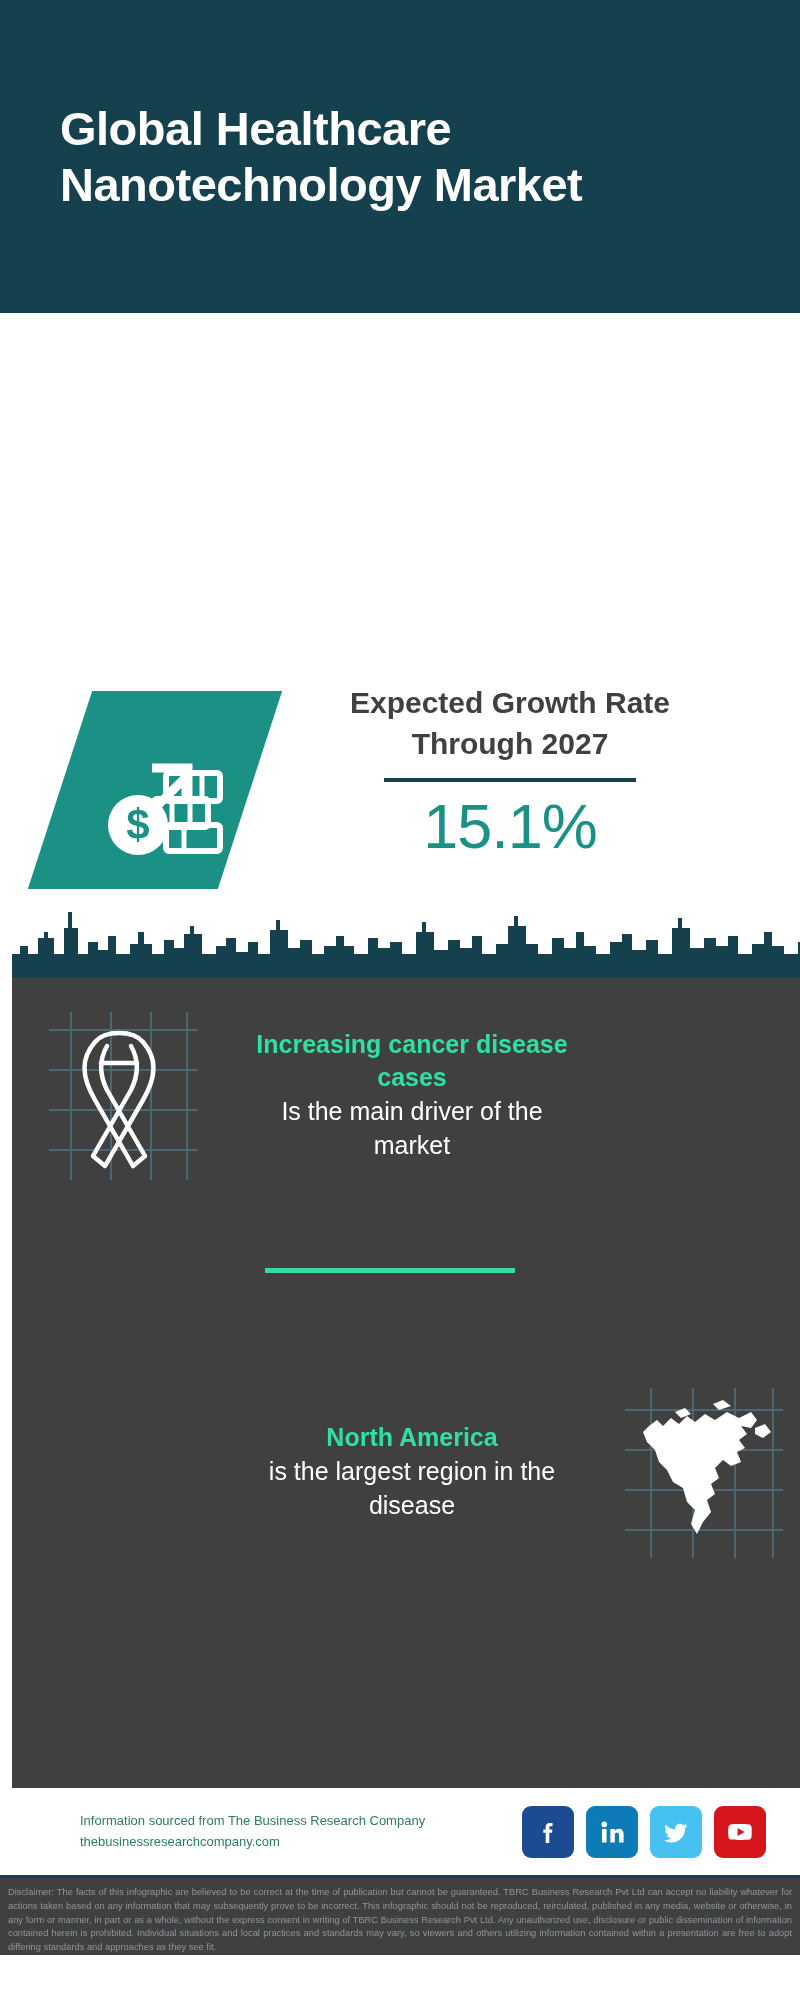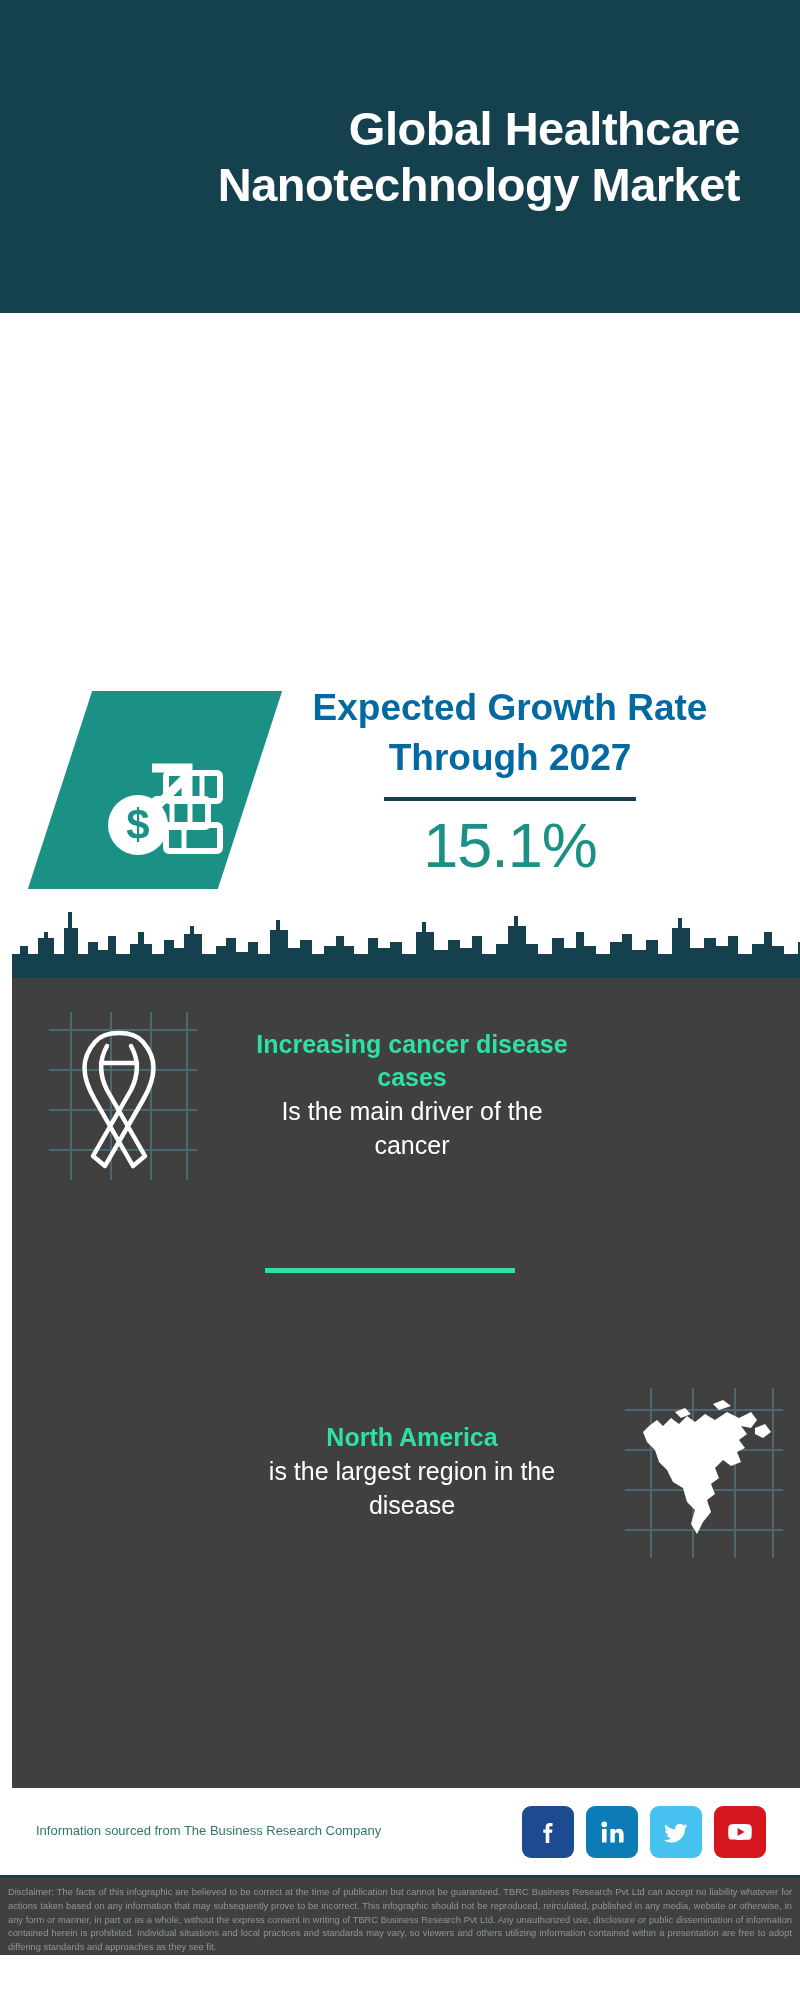--- a/index.html
+++ b/index.html
@@ -22,21 +22,21 @@
     display: flex;
     align-items: center;
     justify-content: center;
     padding: 0 60px;
   }
   .header-title {
     color: #ffffff;
     font-size: 47px;
     font-weight: bold;
     line-height: 1.18;
-    text-align: right;
+    text-align: left;
     letter-spacing: -0.5px;
   }
 
   
   .white-block { position: relative; width: 800px; height: 655px; background:#fff; }
 
   .para {
     position: absolute;
     background: #1a9184;
     transform: skewX(-18deg);
@@ -46,22 +46,22 @@
 
   .icon-wrap { position: absolute; display:flex; align-items:center; justify-content:center; }
   .icon-growth { left: 50px; top: 378px; width: 210px; height: 198px; }
   .icon-size   { left: 468px; top: 738px; width: 200px; height: 198px; }
 
   .stat-block { position: absolute; text-align: center; }
   .stat-growth { left: 300px; top: 370px; width: 420px; }
   .stat-size   { left: 55px; top: 712px; width: 400px; }
 
   .stat-heading {
-    color: #0369a1;
-    font-size: 37px;
+    color: #404040;
+    font-size: 30px;
     font-weight: bold;
     line-height: 1.35;
   }
   .stat-rule {
     height: 4px;
     background: #15414f;
     margin: 14px auto 10px auto;
     width: 252px;
   }
   .stat-rule.narrow { width: 225px; }
@@ -129,21 +129,21 @@
   .footer {
     position: relative;
     width: 800px;
     height: 90px;
     background: #ffffff;
     display: flex;
     align-items: center;
     padding: 0 34px 0 36px;
     border-bottom: 3px solid #15414f;
   }
-  .footer-text { flex: 1; }
+  .footer-text { flex: 1; margin-left: 44px; }
   .footer-line {
     color: #2c7a68;
     font-size: 13px;
     line-height: 1.55;
     display: block;
   }
   .socials { display: flex; gap: 12px; align-items: center; }
   .social {
     width: 52px; height: 52px;
     border-radius: 9px;
@@ -257,21 +257,21 @@
             <line x1="150" y1="4" x2="150" y2="172"></line>
           </g>
           <g stroke="#ffffff" stroke-width="4.5" fill="none" stroke-linejoin="round" stroke-linecap="round">
             <path d="M70 38 C62 52 62 66 70 82 L108 148 L96 158 L58 92 C44 68 44 50 58 34 C68 22 96 22 106 34 C120 50 120 68 106 92 L68 158 L56 148 L94 82 C102 66 102 52 94 38"></path>
             <line x1="64" y1="55" x2="100" y2="55"></line>
           </g>
         </svg>
       </div>
       <div class="row-text">
         <span class="hl">Increasing cancer disease cases</span>
-        <span class="sub">Is the main driver of the cancer</span>
+        <span class="sub">Is the main driver of the market</span>
       </div>
       <div class="row-icon"></div>
     </div>
 
     <div class="divider" style="top:300px;left:253px;"></div>
 
     <div class="row row-region">
       <div class="row-icon"></div>
       <div class="row-text">
         <span class="hl">North America</span>
@@ -291,20 +291,21 @@
           </g>
           <path fill="#ffffff" d="M34 44 L42 38 L48 44 L56 36 L64 42 L72 34 L80 40 L90 32 L100 38 L112 30 L124 36 L136 30 L142 38 L136 46 L126 44 L132 52 L124 58 L130 66 L122 70 L126 80 L116 84 L108 78 L100 86 L104 96 L96 102 L100 112 L92 118 L96 130 L88 140 L82 152 L76 142 L80 128 L72 120 L68 106 L58 100 L52 88 L44 80 L40 68 L32 60 L28 50 Z M140 46 L150 42 L156 50 L148 56 L140 52 Z M60 30 L70 26 L76 32 L66 36 Z M98 22 L108 18 L116 24 L104 28 Z"></path>
         </svg>
       </div>
     </div>
   </div>
 
   <div class="footer">
     <div class="footer-text">
       <span class="footer-line">Information sourced from The Business Research Company</span>
+      <span class="footer-line">thebusinessresearchcompany.com</span>
     </div>
     <div class="socials">
       <div class="social s-fb">
         <svg width="30" height="30" viewBox="0 0 30 30">
             <path fill="#fff" d="M19.5 9.2h-2.3c-.5 0-.9.4-.9 1v2.2h3.1l-.4 3.4h-2.7V26h-3.6v-10.2h-2.4v-3.4h2.4V9.9c0-2.3 1.6-3.9 3.9-3.9h2.9v3.2z"></path>
           </svg>
       </div>
       <div class="social s-li">
         <svg width="30" height="30" viewBox="0 0 30 30">
             <rect x="5" y="12" width="4.6" height="13.5" fill="#fff"></rect>

